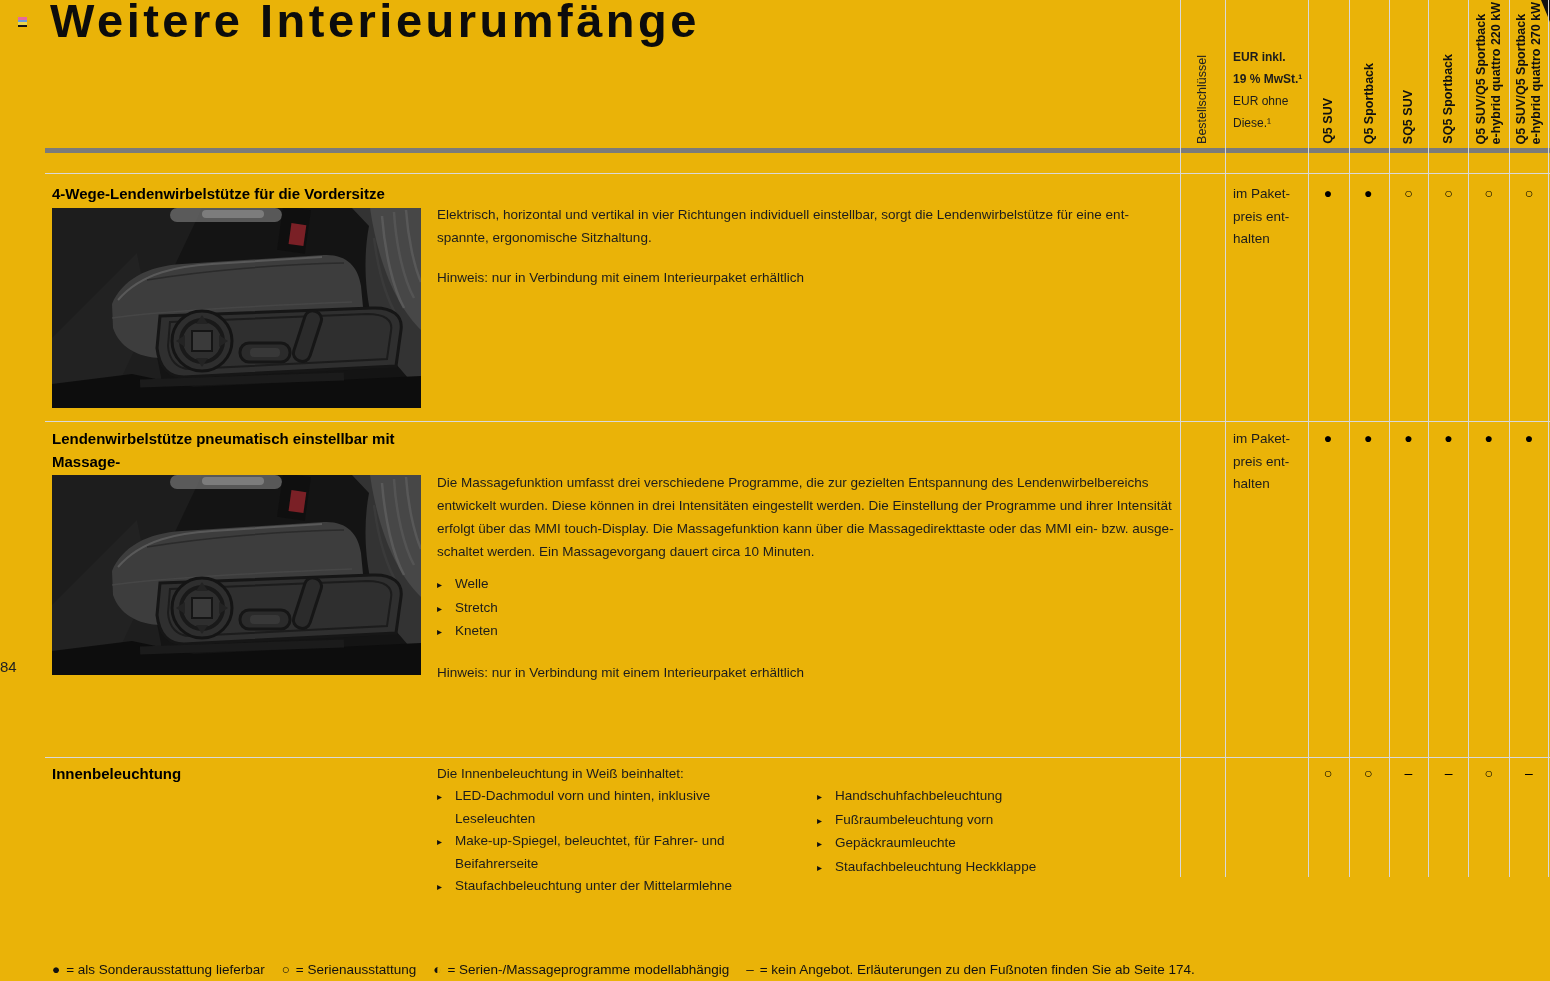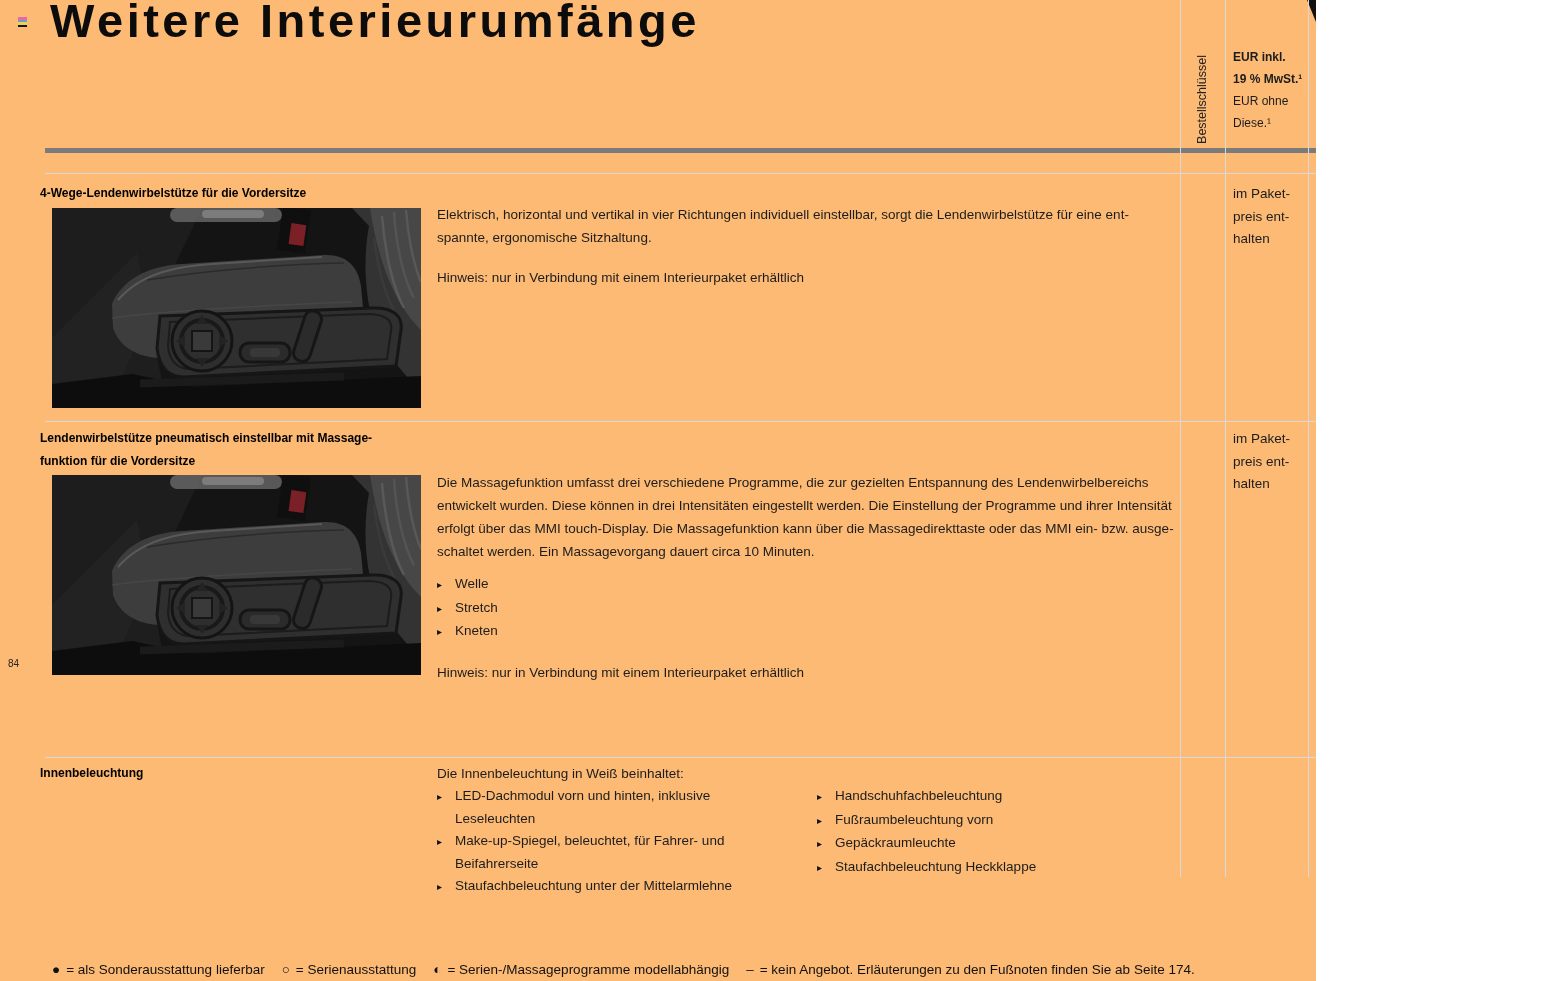--- a/index.html
+++ b/index.html
@@ -1,37 +1,37 @@
 <!DOCTYPE html>
 <html><head>
 <meta charset="utf-8">
 <style>
   html,body{margin:0;padding:0;background:#fff;}
-  #page{position:relative;width:1316px;height:981px;background:#fdba74;overflow:hidden;
+  #page{position:relative;width:1550px;height:981px;background:#eab308;overflow:hidden;
         font-family:"Liberation Sans",sans-serif;color:#1c1c1c;}
   
   .regmark{position:absolute;left:18px;top:17px;width:9px;}
   .regmark div{width:9px;height:2.5px;}
   .reg1{background:#e56a9e;} .reg2{background:#6e9bd8;} .reg3{background:#e9d44a;} .reg4{background:#141414;}
   .corner-mark{position:absolute;right:0;top:0;width:0;height:0;border-top:22px solid #111;border-left:9px solid transparent;}
   
   .page-title{position:absolute;left:50px;top:-6px;font-size:47px;font-weight:bold;letter-spacing:3.5px;color:#0c0c0c;line-height:54px;white-space:nowrap;}
-  .page-num{position:absolute;left:0px;top:658px;font-size:10px;color:#222;margin-left:8px;}
+  .page-num{position:absolute;left:0px;top:658px;font-size:15px;color:#222;}
   
   .vline{position:absolute;top:0;width:1px;height:877px;background:#d9d9d9;}
   .hline{position:absolute;left:45px;width:1505px;height:1px;background:#d9d9d9;}
   .thickline{position:absolute;left:45px;top:148px;width:1505px;height:5px;background:#7b7b7b;}
   
   .rot-wrap{position:absolute;top:0;height:144px;display:flex;align-items:flex-end;justify-content:center;}
   .rot{writing-mode:vertical-rl;transform:rotate(180deg);white-space:pre;font-size:12.5px;line-height:15px;font-weight:bold;color:#111;}
   .rot.reg{font-weight:normal;color:#222;}
   .eur-head{position:absolute;left:1233px;top:46px;width:80px;font-size:12px;line-height:22px;}
   .eur-head .b{font-weight:bold;}
   
-  .row-title{position:absolute;left:40px;font-size:12px;font-weight:bold;color:#000;line-height:23px;width:400px;}
+  .row-title{position:absolute;left:52px;font-size:15px;font-weight:bold;color:#000;line-height:23px;width:400px;}
   .desc{position:absolute;left:437px;width:737px;font-size:13.5px;line-height:23px;hyphens:manual;}
   .desc p{margin:0 0 10px 0;}
   .desc .hinweis{margin-top:17px;}
   .bullet-list{margin:0;padding:0;list-style:none;}
   .bullet-item{display:flex;line-height:22.5px;}
   .bullet-item .bch{width:18px;flex:none;font-size:10px;padding-top:1px;color:#111;}
   .seat-img{position:absolute;left:52px;width:369px;height:200px;}
   .price-cell{position:absolute;left:1233px;width:72px;font-size:13.5px;line-height:22.5px;}
   .dots-row{position:absolute;left:1308px;width:241px;height:20px;display:flex;}
   .dots-row span{flex:1;text-align:center;font-size:14px;color:#000;line-height:20px;}

